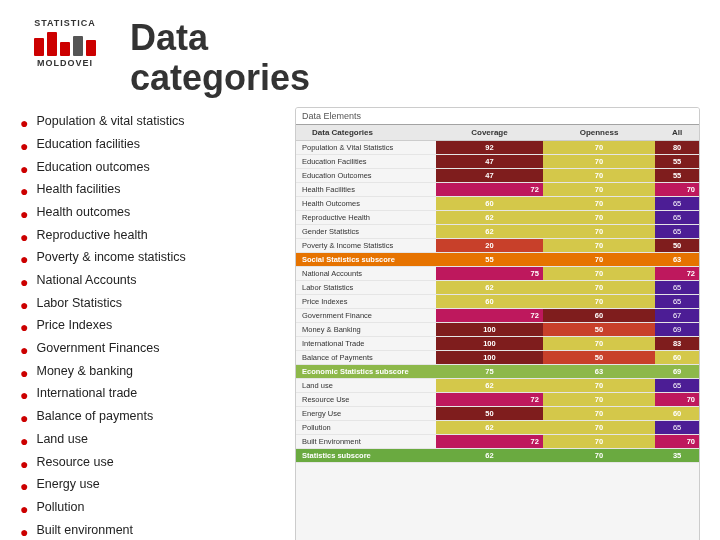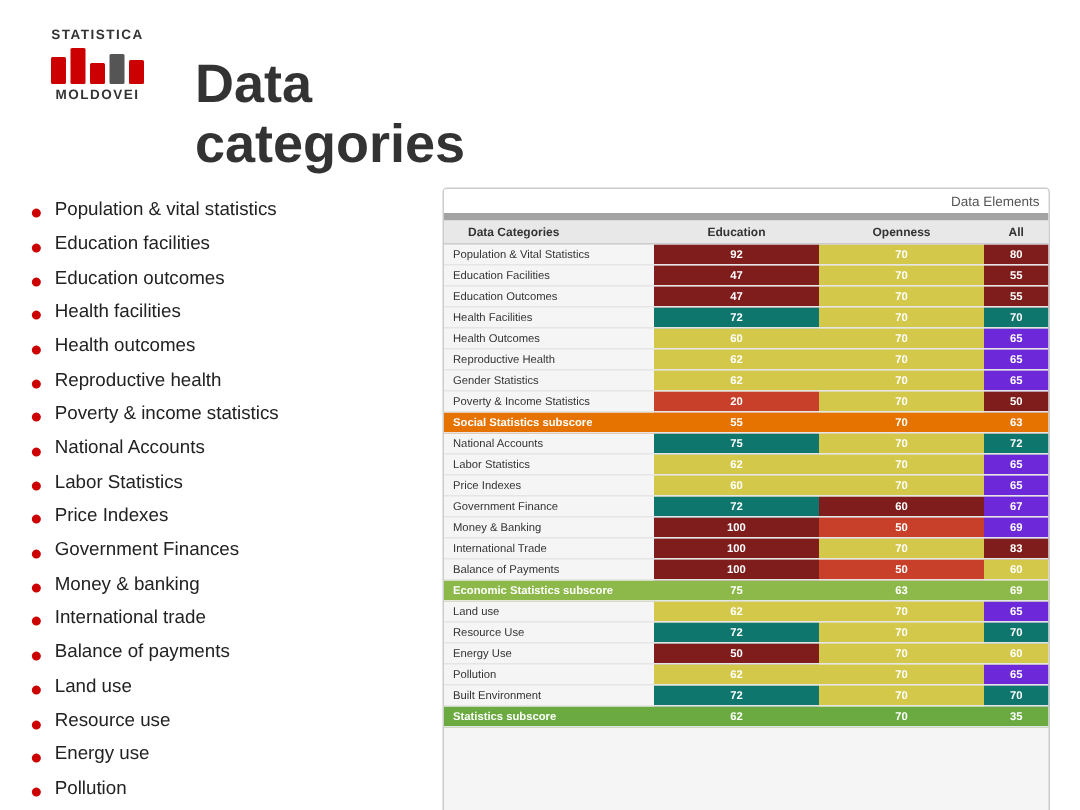--- a/index.html
+++ b/index.html
@@ -59,21 +59,20 @@
     .logo-moldovei {
       font-size: 9px;
       font-weight: bold;
       color: #333;
       letter-spacing: 1px;
       margin-top: 2px;
     }
 
     .title-area {
       flex: 1;
-      margin-top: 18px;
     }
 
     .main-title {
       font-size: 36px;
       font-weight: bold;
       color: #333;
       line-height: 1.1;
     }
 
     
@@ -110,26 +109,26 @@
     .table-area {
       flex: 1;
       background: #f5f5f5;
       border: 1px solid #ccc;
       border-radius: 3px;
       overflow: hidden;
       font-size: 8.5px;
     }
 
     .table-header-label {
-      text-align: right;
+      text-align: left;
       padding: 3px 6px;
       font-size: 9px;
       color: #555;
       background: #fff;
-      border-bottom: 5px solid #a3a3a3;
+      border-bottom: 1px solid #a3a3a3;
     }
 
     table {
       width: 100%;
       border-collapse: collapse;
     }
 
     thead tr th {
       background: #e8e8e8;
       border-bottom: 1px solid #ccc;
@@ -156,22 +155,22 @@
     tbody tr td:first-child {
       text-align: left;
       padding-left: 6px;
       font-size: 7.5px;
     }
 
     .cell-green { background: #7f1d1d; color: #fff; font-weight: bold; }
     .cell-yellow { background: #d4c84a; color: #fff; font-weight: bold; }
     .cell-orange { background: #7f1d1d; color: #fff; font-weight: bold; }
     .cell-red { background: #c8402a; color: #fff; font-weight: bold; }
-    .cell-light-green { background: #0f766e; color: #fff; font-weight: bold; }
-    .cell-lime { background: #6d28d9; color: #fff; font-weight: bold; }
+    .cell-light-green { background: #be185d; color: #fff; font-weight: bold; text-align: right; }
+    .cell-lime { background: #4c1d95; color: #fff; font-weight: normal; }
 
     .subscore-row td {
       background: #e67300 !important;
       color: #fff !important;
       font-weight: bold;
     }
 
     .econ-subscore-row td {
       background: #8db84a !important;
       color: #fff !important;
@@ -289,21 +288,21 @@
         <span>Built environment</span>
       </div>
     </div>
 
     <div class="table-area">
       <div class="table-header-label">Data Elements</div>
       <table>
         <thead>
           <tr>
             <th>Data Categories</th>
-            <th>Education</th>
+            <th>Coverage</th>
             <th>Openness</th>
             <th>All</th>
           </tr>
         </thead>
         <tbody id="table-body">
         <tr>
               <td>Population &amp; Vital Statistics</td>
               <td class="cell-green">92</td>
               <td class="cell-yellow">70</td>
               <td class="cell-green">80</td>

